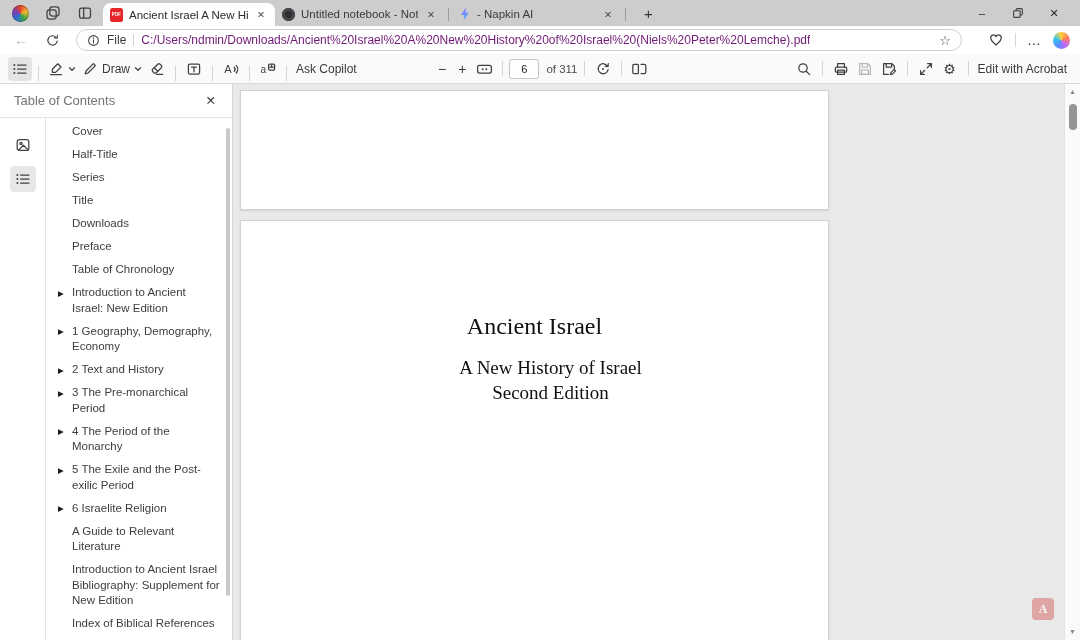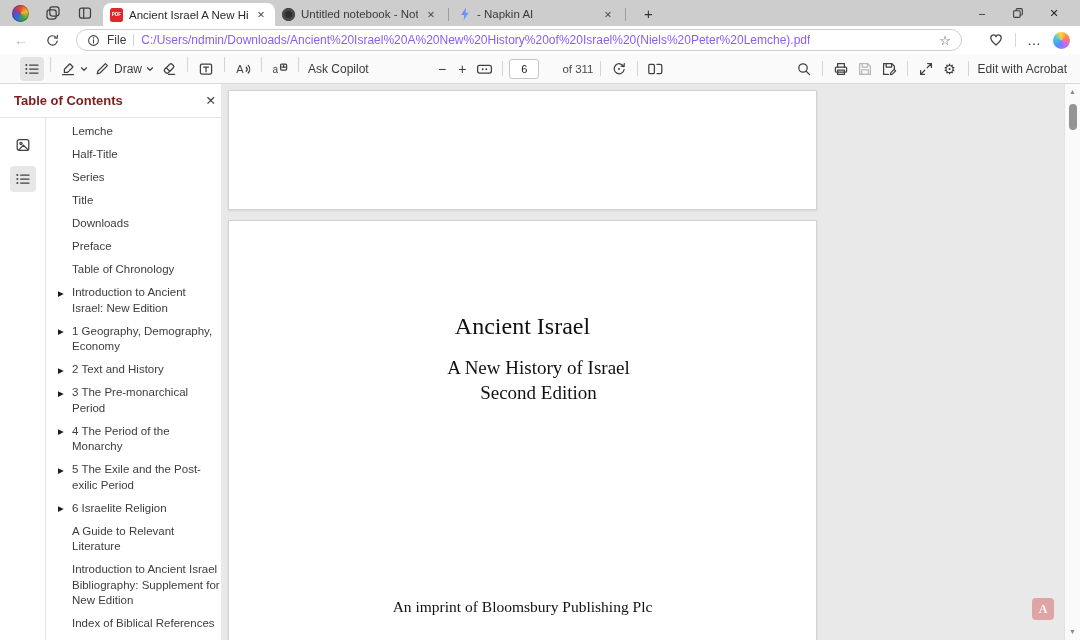--- a/index.html
+++ b/index.html
@@ -34,71 +34,71 @@
   
   .addressrow { position:absolute; top:26px; left:0; right:0; height:28px; background:#fff;
     display:flex; align-items:center; }
   .nav-back { margin-left:14px; font-size:14px; color:#b4b4b4; }
   .nav-refresh { margin-left:17px; display:flex; }
   .url-pill { margin-left:16px; width:886px; height:22px; border:1px solid #cfcfcf; border-radius:12px;
     background:#fff; display:flex; align-items:center; padding:0 10px; gap:7px; font-size:12px; color:#333; }
   .url-info { display:flex; }
   .url-file { color:#3c3c3c; }
   .pill-sep { width:1px; height:12px; background:#d2d2d2; }
-  .url-text { white-space:nowrap; overflow:hidden; color:#8b5cf6; }
+  .url-text { white-space:nowrap; overflow:hidden; color:#701a75; }
   .url-star { margin-left:auto; font-size:13px; color:#4a4a4a; }
   .ar-right { display:flex; align-items:center; margin-left:auto; padding-right:10px; gap:11px; }
   .ar-sep { width:1px; height:14px; background:#d7d7d7; }
   .dots { font-size:14px; color:#333; letter-spacing:1px; }
   .copilot { width:17px; height:17px; border-radius:50%;
     background:conic-gradient(from 210deg,#5a8bff,#36c3f2,#ffd23e,#ff7a59,#c06bff,#5a8bff); }
 
   
   .pdftoolbar { position:absolute; top:54px; left:0; right:0; height:30px; background:#fafafa;
     border-bottom:1px solid #d9d9d9; display:flex; align-items:center; font-size:12px; color:#3b3b3b; }
   .tbtn { display:flex; align-items:center; justify-content:center; height:24px; min-width:24px;
     border-radius:4px; gap:4px; padding:0 3px; }
   .tbtn.active { background:#e4e4e4; }
   .t-sep { width:1px; height:15px; background:#d4d4d4; margin:0 6px; }
-  .tt-left { display:flex; align-items:flex-start; padding-left:20px; }
+  .tt-left { display:flex; align-items:flex-end; padding-left:8px; }
   .tt-center { position:absolute; left:432px; display:flex; align-items:center; }
   .tt-right { position:absolute; right:10px; display:flex; align-items:center; }
   .zoomglyph { font-size:14px; color:#3b3b3b; padding:0 6px; }
   .pagebox { width:30px; height:20px; border:1px solid #c6c6c6; border-radius:3px; background:#fff;
     text-align:center; font-size:11px; color:#222; font-family:"Liberation Sans",sans-serif; }
-  .oftotal { margin-left:23px; font-size:11.5px; color:#4a4a4a; white-space:nowrap; }
+  .oftotal { margin-left:7px; font-size:11.5px; color:#4a4a4a; white-space:nowrap; }
   .gear { font-size:14px; color:#3b3b3b; }
   .disabled { opacity:.35; }
   svg.ic { display:block; }
   svg.ic * { stroke:#404040; stroke-width:1.25; fill:none; stroke-linecap:round; stroke-linejoin:round; }
   svg.ic .f { fill:#404040; stroke:none; }
   svg.ic text { stroke:none; fill:#404040; font-family:"Liberation Sans",sans-serif; }
 
   
   .main { position:absolute; top:84px; left:0; right:0; bottom:0; }
 
   
   .sidebar { position:absolute; top:0; left:0; width:233px; height:100%; background:#fff;
     border-right:1px solid #d6d6d6; }
   .sb-header { height:34px; display:flex; align-items:center; padding:0 12px 0 14px;
     border-bottom:1px solid #e4e4e4; }
-  .sb-title { font-size:13px; font-weight:bold; color:#7f1d1d; }
+  .sb-title { font-size:13px; font-weight:normal; color:#737373; }
   .sb-close { margin-left:auto; font-size:12.5px; color:#444; padding:2px 4px; }
   .sb-rail { position:absolute; top:34px; left:0; width:46px; bottom:0; border-right:1px solid #e4e4e4;
     display:flex; flex-direction:column; align-items:center; gap:8px; padding-top:14px; }
   .rail-btn { width:26px; height:26px; border-radius:4px; display:flex; align-items:center; justify-content:center; }
   .rail-btn.active { background:#e7e7e7; }
   .toc { position:absolute; top:40px; left:58px; width:162px; }
   .toc-item { display:flex; margin-bottom:7.5px; }
   .toc-marker { width:14px; flex:none; font-size:7.5px; color:#1c1c1c; padding-top:3.5px; }
   .toc-label { flex:1; font-size:11.5px; line-height:15.5px; color:#3d3d3d; }
   .sb-scroll { position:absolute; top:44px; right:2px; width:4px; height:468px; background:#c9c9c9; border-radius:2px; }
 
   
-  .viewer { position:absolute; top:0; left:221px; right:16px; height:100%; background:#e9e9e9; overflow:hidden; }
+  .viewer { position:absolute; top:0; left:233px; right:16px; height:100%; background:#e9e9e9; overflow:hidden; }
   .page { position:absolute; left:7px; width:589px; background:#fff; border:1px solid #d2d2d2;
     box-shadow:0 1px 2px rgba(0,0,0,.1); }
   .page1 { top:6px; height:120px; }
   .page2 { top:136px; height:560px; }
   .doc { position:absolute; width:100%; text-align:center; color:#111;
     font-family:"Liberation Serif","DejaVu Serif",serif; }
   .doc-title { top:92px; font-size:24px; }
   .doc-subtitle { top:134px; font-size:19px; line-height:25px;margin-left:16px; }
   .doc-author { top:209px; font-size:20px; }
   .doc-publisher { top:376px; font-size:15.5px; line-height:19px; }
@@ -366,21 +366,21 @@
               <line x1="5.6" y1="8" x2="14" y2="8"></line>
             <circle class="f" cx="2.4" cy="12" r="1"></circle>
               <line x1="5.6" y1="12" x2="14" y2="12"></line>
           </svg>
         </div>
       </div>
       <div class="toc">
 
           <div class="toc-item">
             <span class="toc-marker"></span>
-            <span class="toc-label">Lemche</span>
+            <span class="toc-label">Cover</span>
           </div>
 
           <div class="toc-item">
             <span class="toc-marker"></span>
             <span class="toc-label">Half-Title</span>
           </div>
 
           <div class="toc-item">
             <span class="toc-marker"></span>
             <span class="toc-label">Series</span>
@@ -461,21 +461,20 @@
 
     <div class="viewer">
       <div class="page page1"></div>
       <div class="page page2">
         <div class="doc doc-title">Ancient Israel</div>
         <div class="doc doc-subtitle">
           <div>A New History of Israel</div>
           <div>Second Edition</div>
         </div>
         <div class="doc doc-publisher">
-          <div>An imprint of Bloomsbury Publishing Plc</div>
         </div>
       </div>
       <div class="acro-fab">A</div>
     </div>
 
     <div class="vscroll">
       <div class="vs-up">▲</div>
       <div class="vs-thumb"></div>
       <div class="vs-down">▼</div>
     </div>

